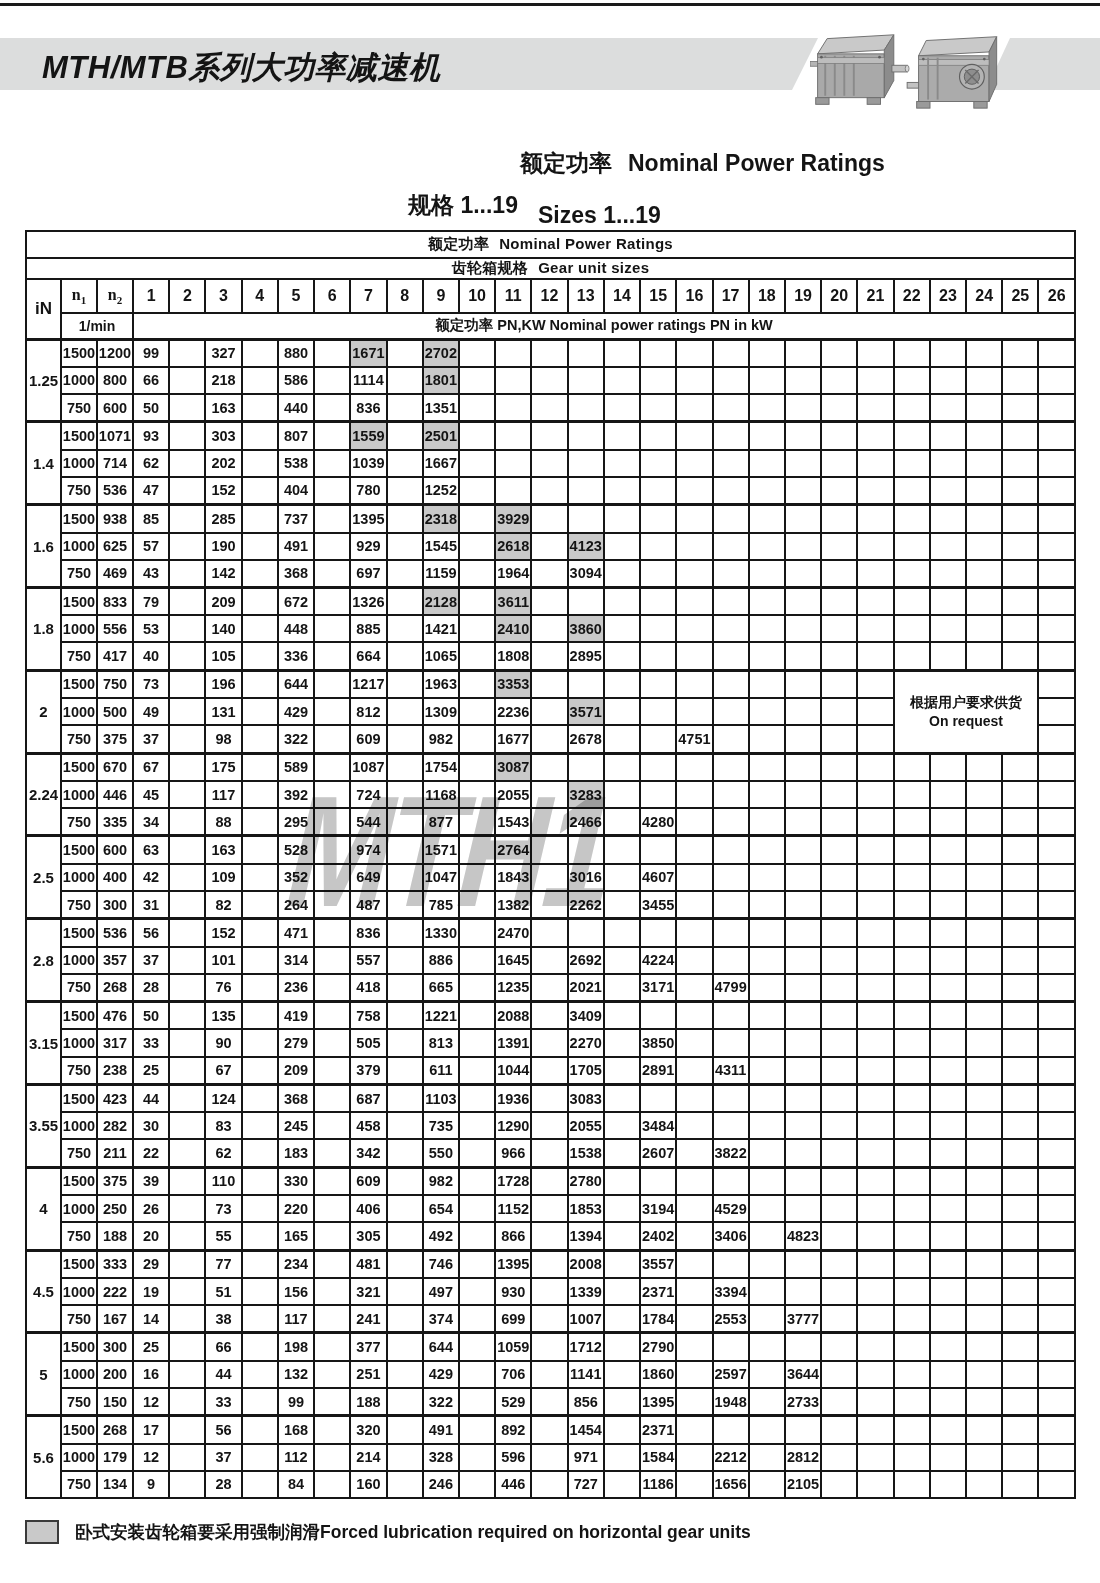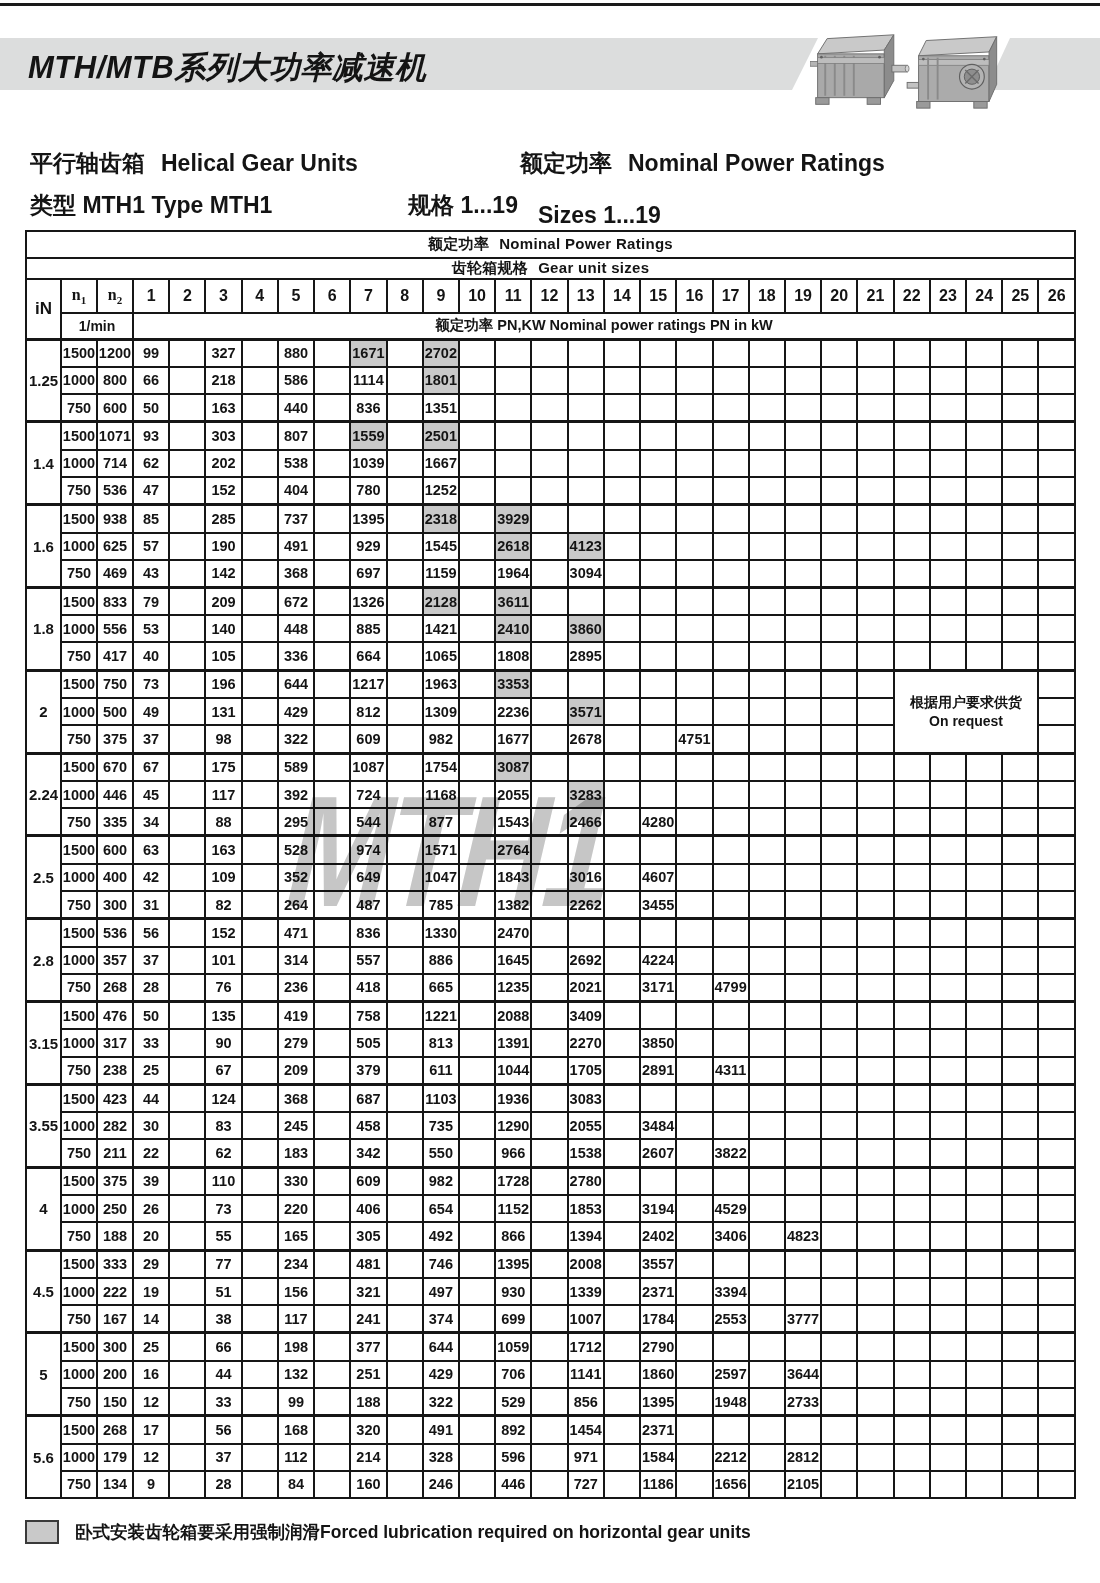--- a/index.html
+++ b/index.html
@@ -12,21 +12,21 @@
   
   .banner-left {
     position:absolute; left:0; top:38px; width:818px; height:52px; background:#dcdddd;
     clip-path:polygon(0 0, 100% 0, calc(100% - 26px) 100%, 0 100%);
   }
   .banner-right {
     position:absolute; left:986px; top:38px; width:114px; height:52px; background:#dcdddd;
     clip-path:polygon(24px 0, 100% 0, 100% 100%, 0 100%);
   }
   .main-title {
-    position:absolute; left:28px; top:47px; font-size:31px; font-weight:bold; font-style:italic;
+    position:absolute; left:42px; top:47px; font-size:31px; font-weight:bold; font-style:italic;
     letter-spacing:0.5px; white-space:nowrap;
   }
   .gear-images { position:absolute; left:810px; top:20px; width:200px; height:102px; }
 
   
   .subhead { position:absolute; font-size:23px; font-weight:bold; white-space:nowrap; }
   .subhead .en { margin-left:16px; }
   .sh-left  { left:30px;  top:148px; }
   .sh-right { left:520px; top:148px; }
   .sh2-left { left:30px;  top:190px; }
@@ -111,27 +111,23 @@
       <line x1="163" y1="51" x2="177" y2="65" stroke="#6a6a6a" stroke-width="1.5"></line>
       <line x1="177" y1="51" x2="163" y2="65" stroke="#6a6a6a" stroke-width="1.5"></line>
       <rect x="102" y="64" width="12" height="6" fill="#c2c2c2" stroke="#6e6e6e" stroke-width="1"></rect>
       <rect x="112" y="84" width="14" height="7" fill="#9a9a9a" stroke="#6e6e6e" stroke-width="1"></rect>
       <rect x="172" y="84" width="14" height="7" fill="#9a9a9a" stroke="#6e6e6e" stroke-width="1"></rect>
       <circle cx="119" cy="39.5" r="1.4" fill="#5f5f5f"></circle>
       <circle cx="183" cy="39.5" r="1.4" fill="#5f5f5f"></circle>
     </g>
   </svg>
 
-  <div class="subhead sh-left">
-    <span>平行轴齿箱</span><span class="en">Helical Gear Units</span>
-  </div>
   <div class="subhead sh-right">
     <span>额定功率</span><span class="en">Nominal Power Ratings</span>
   </div>
-  <div class="subhead sh2-left">类型 MTH1 Type MTH1</div>
   <div class="subhead sh2-mid">规格 1...19</div>
   <div class="subhead sh2-right">Sizes 1...19</div>
 
   <div class="table-wrap">
     <table class="ratings" id="ratings-table">
       <colgroup id="ratings-colgroup">
           <col style="width: 35px;">
           <col style="width: 36px;">
           <col style="width: 36px;">
           <col>

